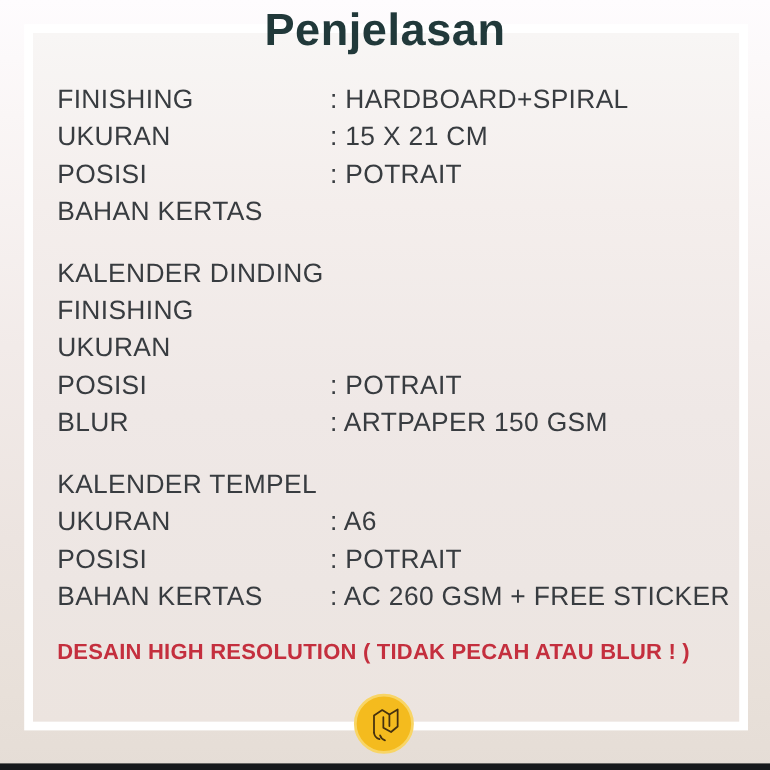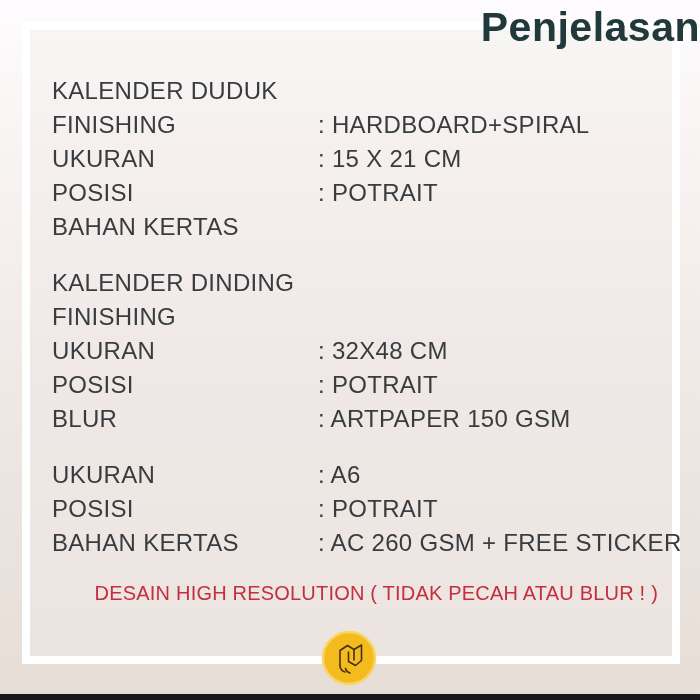--- a/index.html
+++ b/index.html
@@ -27,21 +27,21 @@
       #f8f6f5 0%, #f4eeec 25%, #efe8e6 55%, #ede6e3 80%, #ece4df 100%);
     z-index: 1;
   }
 
   .title {
     position: absolute;
     top: 4px;
     left: 0;
     right: 0;
     margin: 0;
-    text-align: right;
+    text-align: center;
     font-size: 41px;
     font-weight: 700;
     letter-spacing: 0.5px;
     color: #21393a;
     z-index: 5;
   }
 
   .content {
     position: absolute;
     left: 52px;
@@ -63,28 +63,28 @@
 
   .row {
     display: flex;
     height: 34px;
     align-items: center;
     font-size: 24px;
     letter-spacing: 0.3px;
   }
 
   .row-label { flex: 0 0 248px; width: 248px; }
-  .row-value { flex: 1 1 auto; white-space: nowrap; margin-left: 18px; }
+  .row-value { flex: 1 1 auto; white-space: nowrap; }
 
   .notice {
     margin-top: 3px;
     width: 100%;
-    text-align: right;
+    text-align: left;
     font-size: 20px;
-    font-weight: 400;
+    font-weight: 700;
     letter-spacing: 0.2px;
     color: #c42f3e;
   }
 
   .logo {
     position: absolute;
     left: 321px;
     top: 630px;
     width: 56px;
     height: 56px;
@@ -106,21 +106,20 @@
 
 <div class="frame">
 
   <div class="card"></div>
 
   <h1 class="title">Penjelasan</h1>
 
   <div class="content">
 
     <div class="section">
-      <div class="section-heading">KALENDER DUDUK</div>
       <div class="row">
         <div class="row-label">FINISHING</div>
         <div class="row-value">: HARDBOARD+SPIRAL</div>
       </div>
       <div class="row">
         <div class="row-label">UKURAN</div>
         <div class="row-value">: 15 X 21 CM</div>
       </div>
       <div class="row">
         <div class="row-label">POSISI</div>
@@ -131,33 +130,33 @@
       </div>
     </div>
 
     <div class="section">
       <div class="section-heading">KALENDER DINDING</div>
       <div class="row">
         <div class="row-label">FINISHING</div>
       </div>
       <div class="row">
         <div class="row-label">UKURAN</div>
-        <div class="row-value">: 32X48 CM</div>
       </div>
       <div class="row">
         <div class="row-label">POSISI</div>
         <div class="row-value">: POTRAIT</div>
       </div>
       <div class="row">
         <div class="row-label">BLUR</div>
         <div class="row-value">: ARTPAPER 150 GSM</div>
       </div>
     </div>
 
     <div class="section">
+      <div class="section-heading">KALENDER TEMPEL</div>
       <div class="row">
         <div class="row-label">UKURAN</div>
         <div class="row-value">: A6</div>
       </div>
       <div class="row">
         <div class="row-label">POSISI</div>
         <div class="row-value">: POTRAIT</div>
       </div>
       <div class="row">
         <div class="row-label">BAHAN KERTAS</div>

